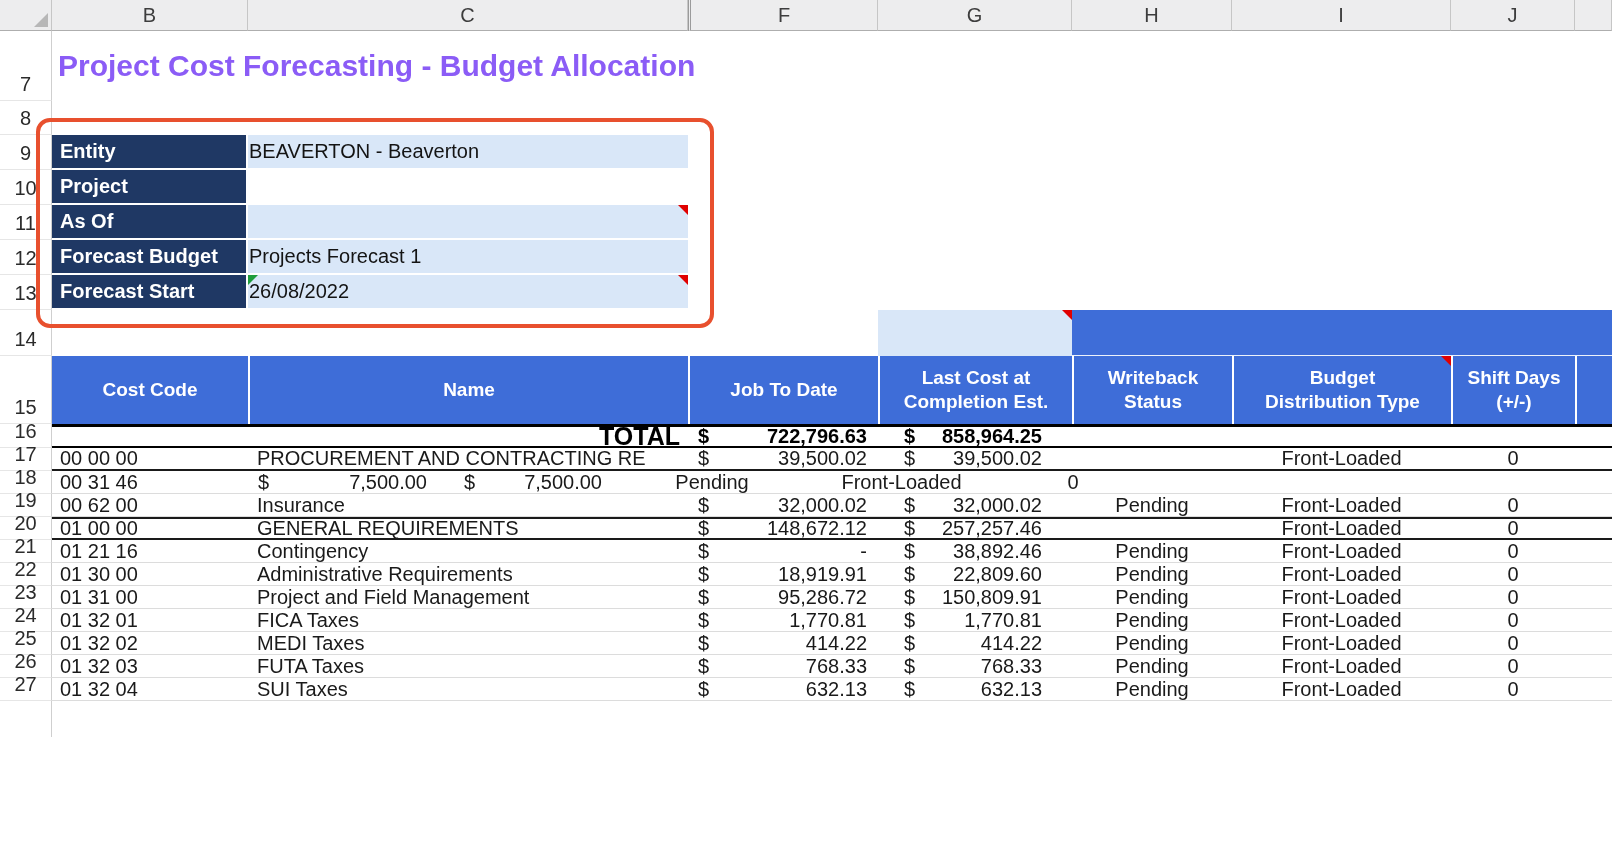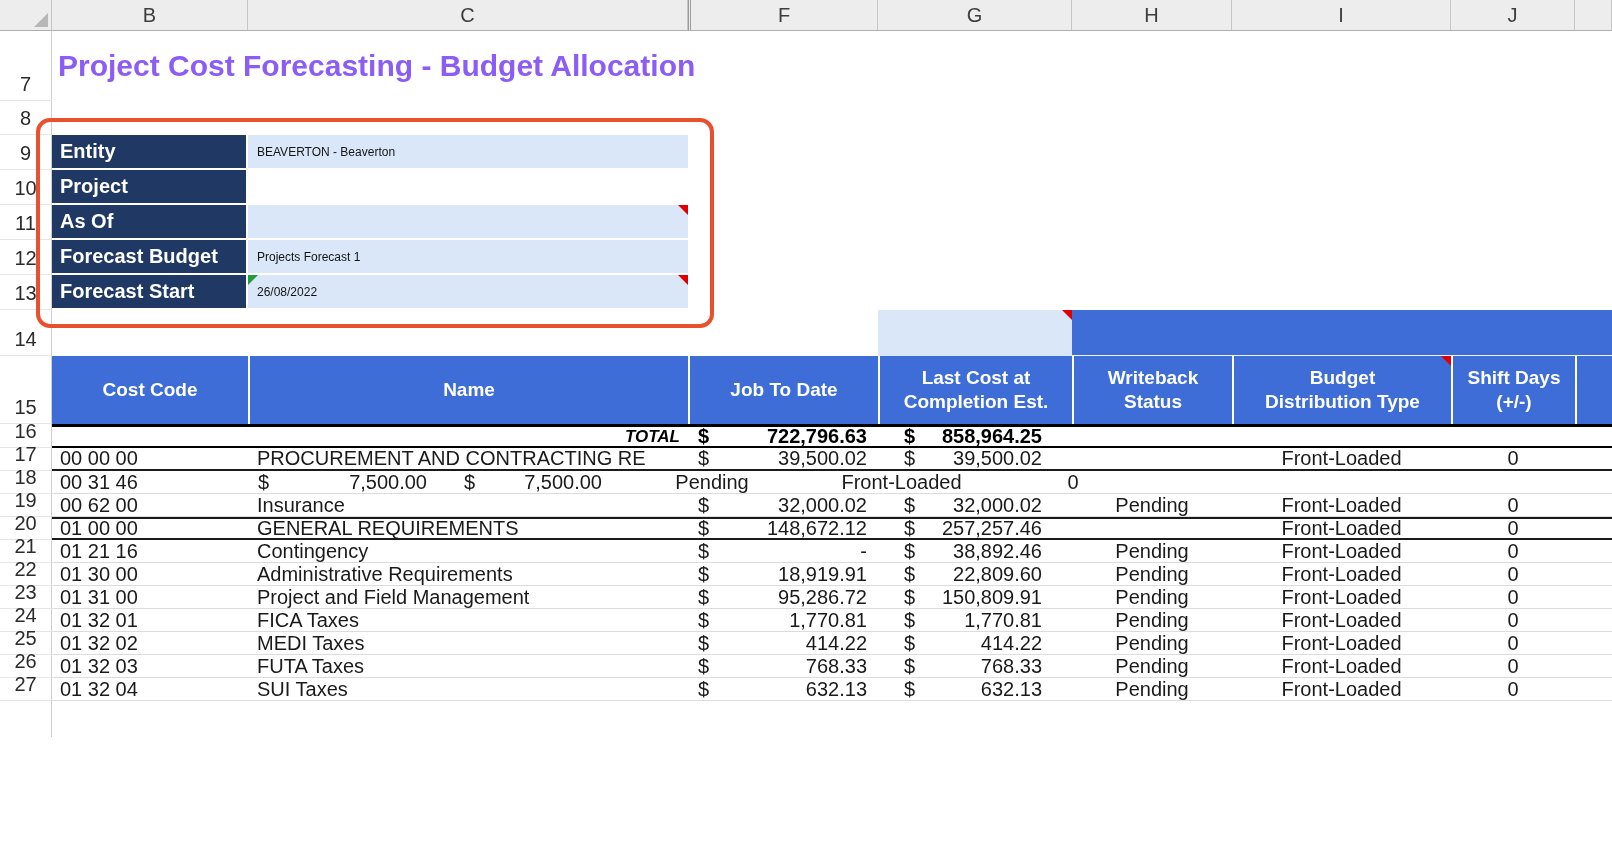--- a/index.html
+++ b/index.html
@@ -31,22 +31,22 @@
   .r7{height:70px}
   .title-cell{display:flex;align-items:center;padding-left:6px;font-size:30px;font-weight:600;
           color:#8b5cf6;white-space:nowrap;overflow:visible}
 
   .r8{height:34px}
 
   
   .fr{height:35px}
   .flabel{background:#1f3864;color:#fff;font-weight:700;font-size:20px;display:flex;align-items:center;
           padding-left:8px;border-right:2px solid #fff;border-bottom:2px solid #fff;white-space:nowrap}
-  .fvalue{background:#d9e7f8;color:#141414;font-size:12px;display:flex;align-items:center;
-          padding-left:9px;border-bottom:2px solid #fff;position:relative;white-space:nowrap}
+  .fvalue{background:#d9e7f8;color:#141414;font-size:20px;display:flex;align-items:center;
+          padding-left:1px;border-bottom:2px solid #fff;position:relative;white-space:nowrap}
 
   
   .tri-red{position:absolute;top:0;right:0;width:0;height:0;
           border-top:10px solid #e00000;border-left:10px solid transparent}
   .tri-green{position:absolute;top:0;left:0;width:0;height:0;
           border-top:10px solid #1f9d3b;border-right:10px solid transparent}
 
   
   .r14{height:46px}
   .g14{background:#d9e7f8;position:relative}
@@ -56,21 +56,21 @@
   .r15{height:68px}
   .th{background:#3e6dd8;color:#fff;font-weight:700;font-size:19px;line-height:1.25;text-align:center;
       display:flex;flex-direction:column;align-items:center;justify-content:center;
       border-left:2px solid #fff;position:relative}
   .cells .th:first-child{border-left:none}
 
   
   .r16{height:24px}
   .r16 .cells{border-top:3px solid #000;border-bottom:2px solid #000;font-weight:700}
   .tl{display:flex;align-items:center;justify-content:flex-end;padding-right:8px;
-      font-style:italic;font-weight:700;font-size:17px}
+      font-weight:700;font-size:25px}
 
   
   .dr{height:23px}
   .dr .cells{border-bottom:1px solid #dcdcdc;font-size:20px;color:#1a1a1a}
   .dr.section .cells{font-weight:400;border-bottom:2px solid #1a1a1a}
   .dr.bt .cells{border-top:2px solid #1a1a1a}
   .code{display:flex;align-items:center;padding-left:8px;white-space:nowrap}
   .name{display:flex;align-items:center;padding-left:9px;white-space:nowrap;overflow:hidden}
   .cur{display:flex;align-items:center;justify-content:space-between;padding:0 11px 0 10px;font-size:20px}
   .curG{padding:0 30px 0 26px}

